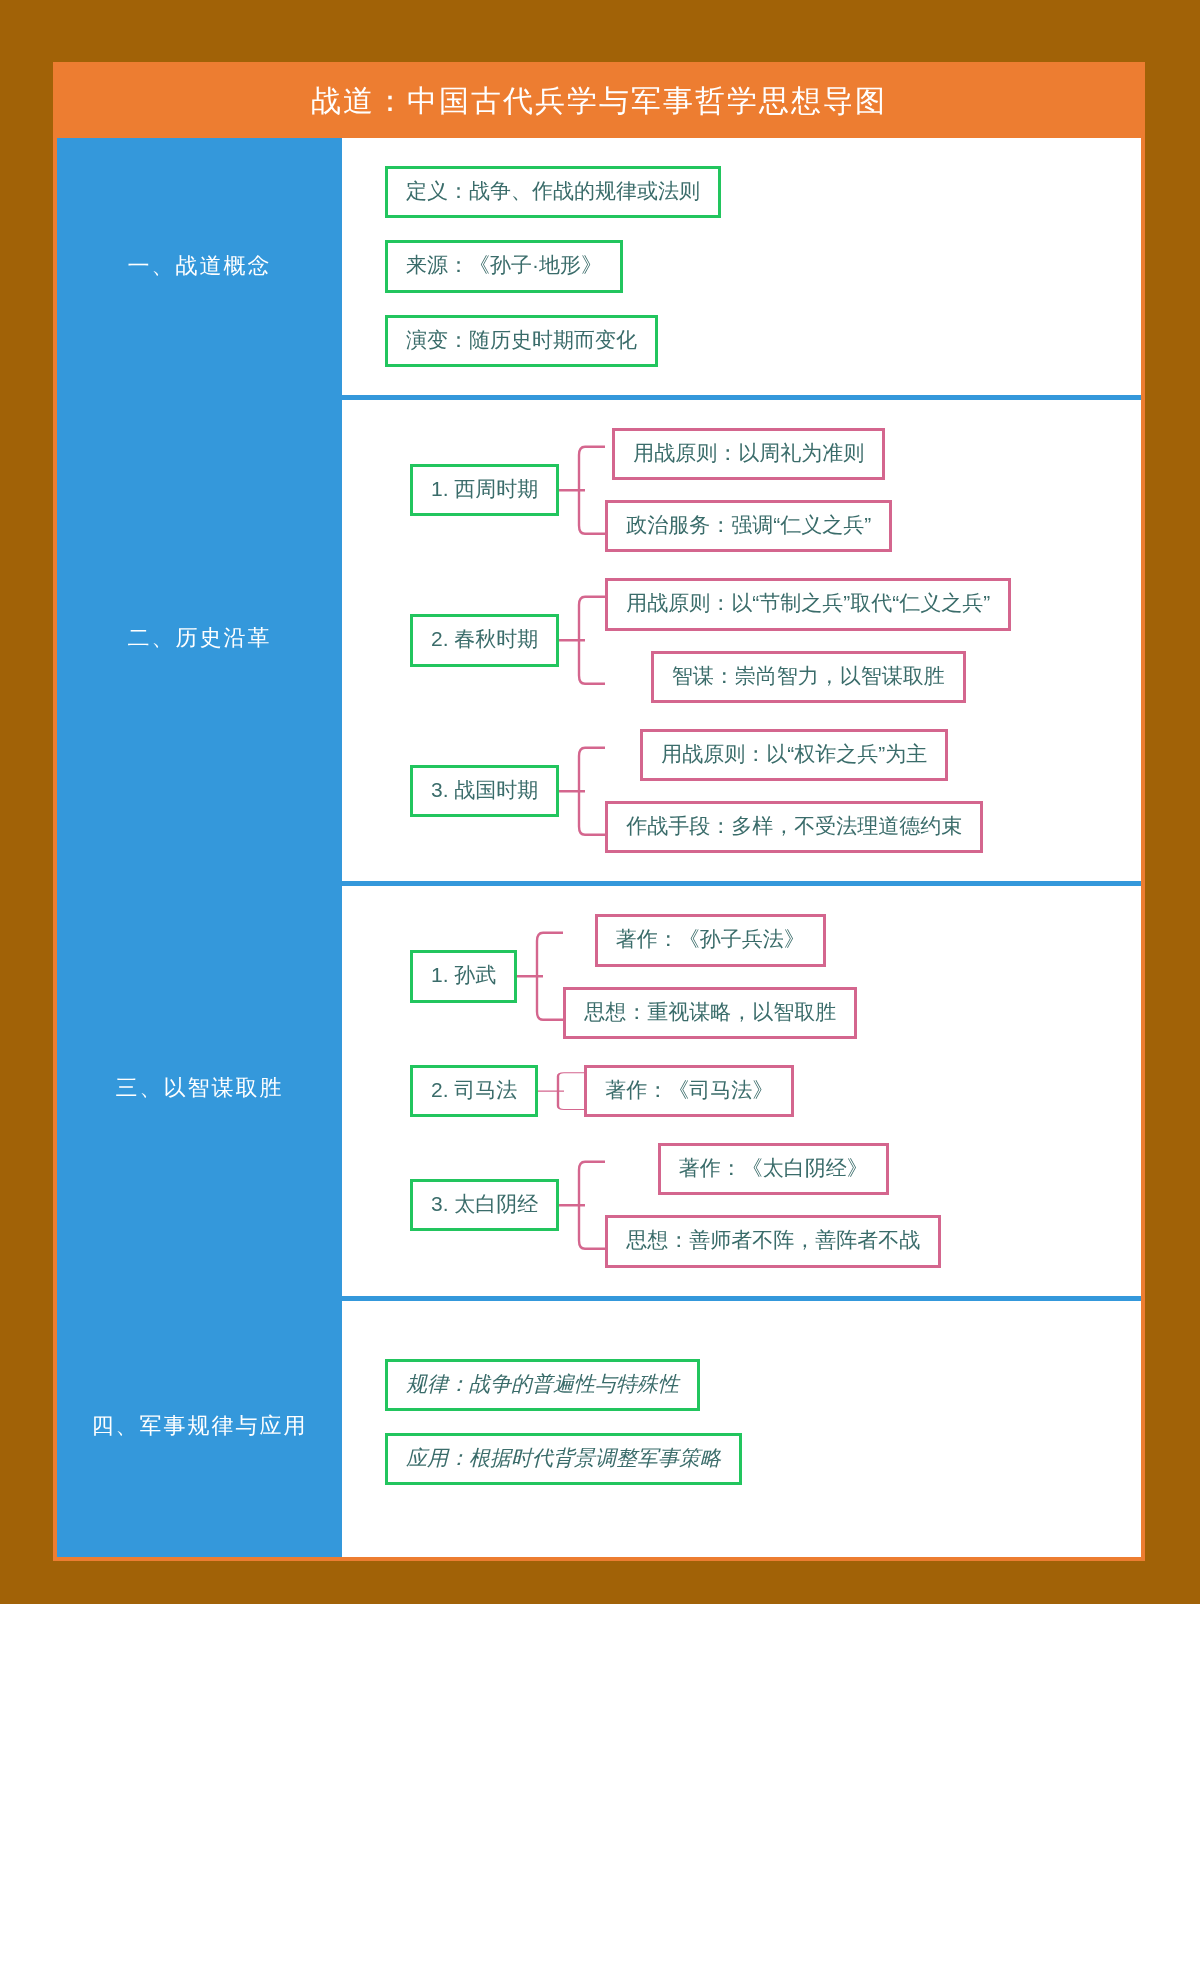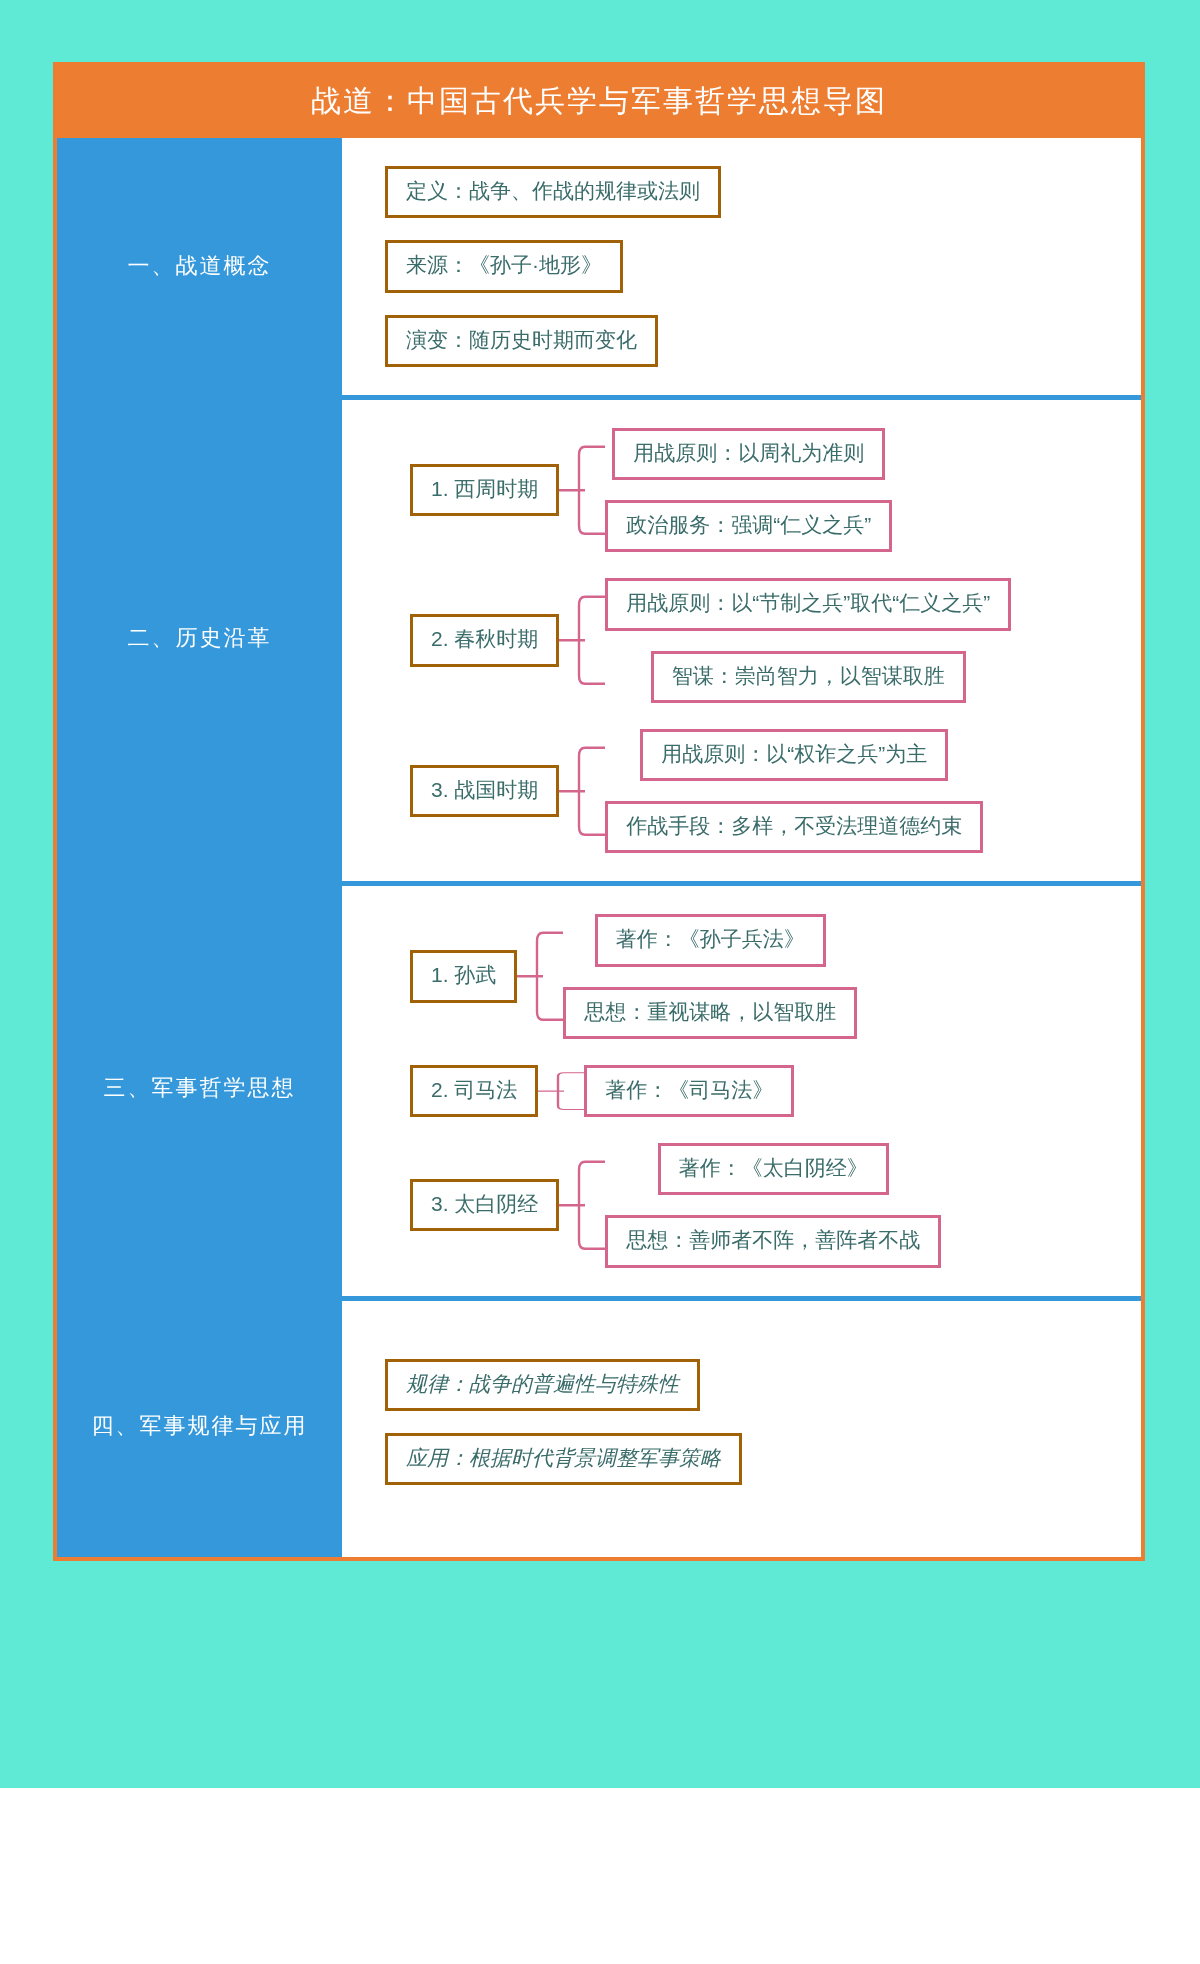--- a/index.html
+++ b/index.html
@@ -5,23 +5,23 @@
   * { box-sizing: border-box; margin: 0; padding: 0; }
   html, body {
     width: 1200px;
     background: #ffffff;
     font-family: "Liberation Sans", "DejaVu Sans", sans-serif;
   }
   body { padding: 0; }
 
   .page {
     width: 1200px;
-    height: 1788px;
-    position: relative;
-    background: #5eead4;
+    height: 1604px;
+    position: relative;
+    background: #a16207;
     padding: 62px 55px 48px 53px;
   }
 
   .mindmap {
     width: 1092px;
     border: 4px solid #ED7D31;
     background: #ffffff;
     display: flex;
     flex-direction: column;
   }
@@ -77,21 +77,21 @@
   
   .leaf-list {
     display: flex;
     flex-direction: column;
     align-items: flex-start;
     gap: 22px;
     padding-left: 43px;
   }
 
   .green-box {
-    border: 3px solid #a16207;
+    border: 3px solid #22c55e;
     background: #ffffff;
     color: #3A6C6A;
     font-size: 21px;
     padding: 9px 18px 11px 18px;
     white-space: nowrap;
     line-height: 1.25;
   }
 
   .pink-box {
     border: 3px solid #D4668E;
@@ -211,21 +211,21 @@
                 <div class="pink-box">用战原则：以“权诈之兵”为主</div>
                 <div class="pink-box">作战手段：多样，不受法理道德约束</div>
               </div>
             </div>
 
           </div>
         </div>
       </div>
 
       <div class="section">
-        <div class="sect-label">三、军事哲学思想</div>
+        <div class="sect-label">三、以智谋取胜</div>
         <div class="sect-content">
           <div class="branch-list" style="padding-left:45px;">
 
             <div class="branch">
               <div class="branch-node">
                 <div class="green-box">1. 孙武</div>
               </div>
               <div class="connector">
                 <svg class="conn-svg" viewBox="0 0 46 120" preserveAspectRatio="none">
                   <path d="M0,60 H20 M20,60 H26 M26,18 Q20,18 20,26 L20,94 Q20,102 26,102 M26,18 H46 M26,102 H46" fill="none" stroke="#D4668E" stroke-width="2.4"></path>

